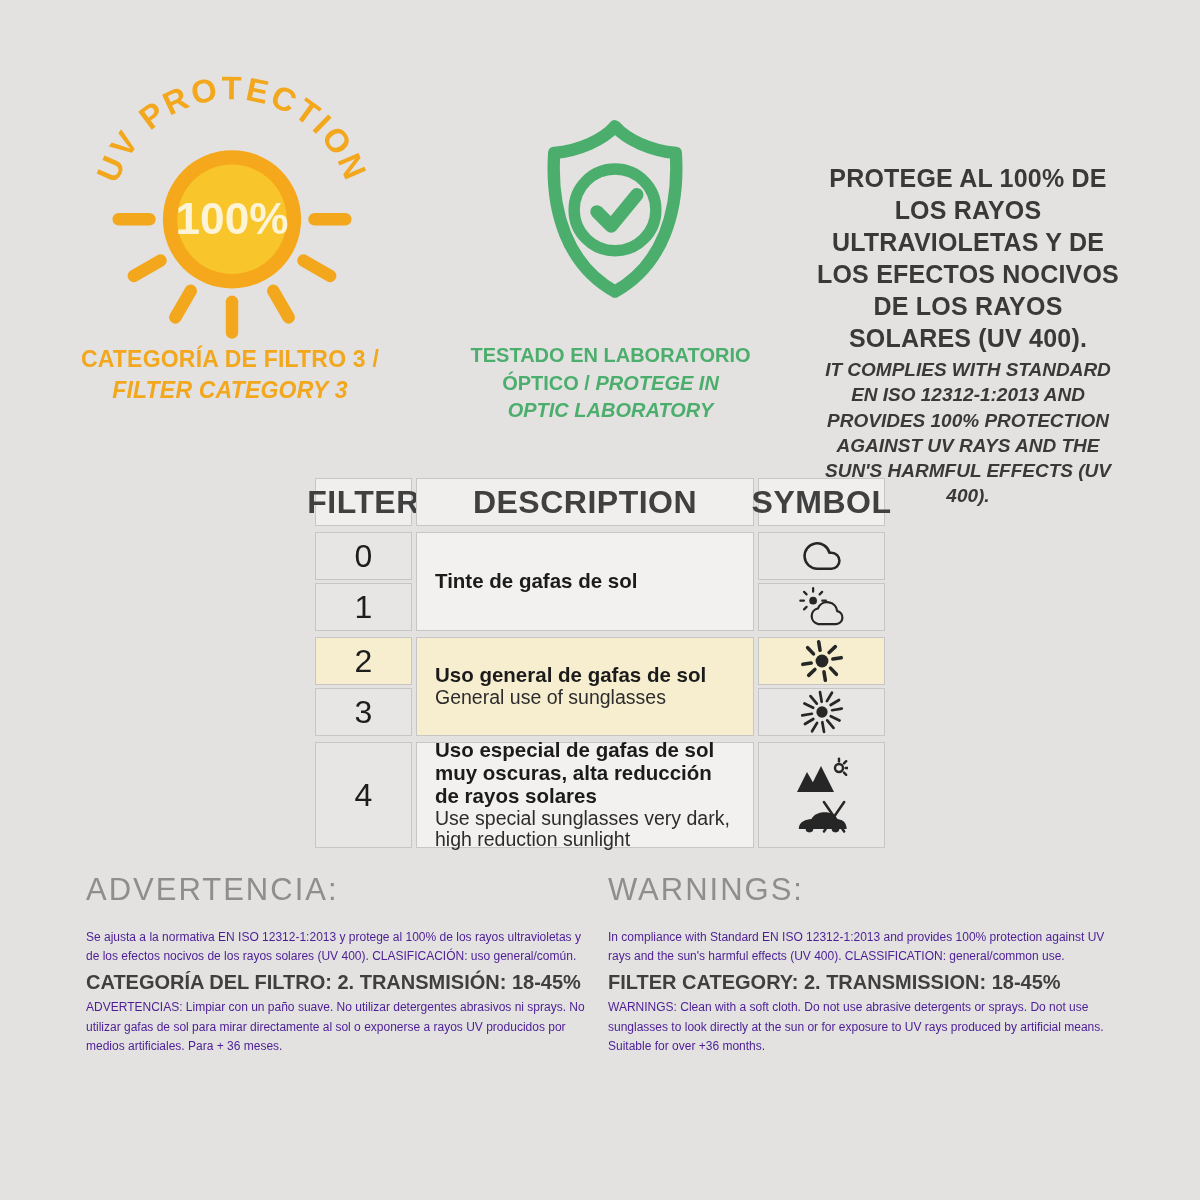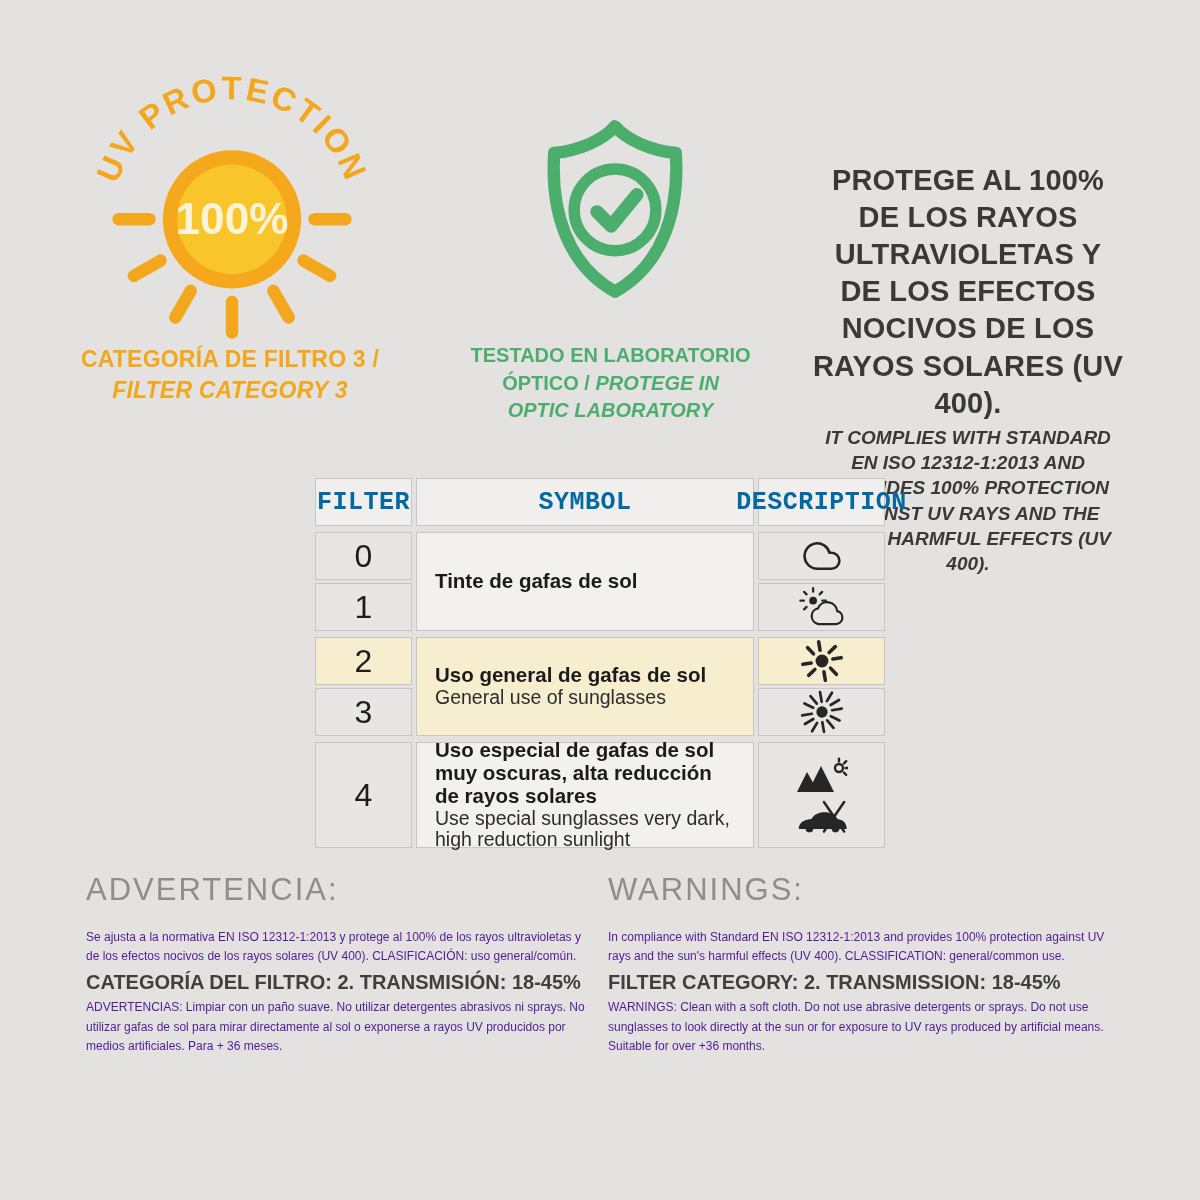--- a/index.html
+++ b/index.html
@@ -16,33 +16,33 @@
   .uv-caption { left:60px; top:344px; width:340px; text-align:center;
     color:#f2a71d; font-weight:bold; font-size:23px; line-height:1.35; letter-spacing:.2px; }
   .uv-caption .it { font-style:italic; }
 
   .shield-svg { left:520px; top:108px; width:190px; height:200px; }
   .lab-caption { left:448px; top:342px; width:325px; text-align:center;
     color:#4cae6c; font-weight:bold; font-size:20px; line-height:1.38; }
   .lab-caption .it { font-style:italic; }
 
   .protect { left:812px; top:162px; width:312px; text-align:center; color:#3a3938; }
-  .protect .es { font-weight:bold; font-size:29px; line-height:1.28; letter-spacing:.2px; }
+  .protect .es { font-weight:bold; font-size:25px; line-height:1.28; letter-spacing:.2px; }
   .protect .en { font-weight:bold; font-style:italic; font-size:19px; line-height:1.33; margin-top:3px; }
 
   
   .tbl { left:315px; top:478px; width:570px; }
   .trow, .tgroup { display:grid; grid-template-columns:97px 338px 127px; column-gap:4px; }
   .thead { grid-auto-rows:48px; }
   .tgroup { row-gap:3px; margin-top:6px; }
   .g12 { grid-auto-rows:48px; }
   .g3  { grid-auto-rows:106px; }
   .cell { border:1px solid #c7c6c5; }
   .hcell { background:#f0efee; display:flex; align-items:center; justify-content:center;
-    font-size:25px; font-weight:bold; color:#0369a1; letter-spacing:.5px;font-family:Liberation Mono, monospace; }
+    font-size:32px; font-weight:bold; color:#404040; letter-spacing:.5px; }
   .fcell { background:#e7e6e5; display:flex; align-items:center; justify-content:center;
     font-size:32px; color:#1d1d1d; }
   .scell { background:#e7e6e5; display:flex; align-items:center; justify-content:center;
     color:#262626; flex-direction:column; gap:5px; }
   .dcell { background:#f2f1f0; display:flex; flex-direction:column; justify-content:center;
     padding:6px 18px 6px 18px; }
   .dcell .p { font-weight:bold; font-size:20.5px; color:#1b1b1b; line-height:1.12; }
   .dcell .s { font-size:19.5px; color:#2c2c2c; line-height:1.12; }
   .span2 { grid-row:span 2; }
   .c1 { grid-column:1; } .c2 { grid-column:2; } .c3 { grid-column:3; }
@@ -98,22 +98,22 @@
   </div>
 
   <div class="abs protect">
     <div class="es">PROTEGE AL 100% DE LOS RAYOS ULTRAVIOLETAS Y DE LOS EFECTOS NOCIVOS DE LOS RAYOS SOLARES (UV 400).</div>
     <div class="en">IT COMPLIES WITH STANDARD EN ISO 12312-1:2013 AND PROVIDES 100% PROTECTION AGAINST UV RAYS AND THE SUN'S HARMFUL EFFECTS (UV 400).</div>
   </div>
 
   <div class="abs tbl">
     <div class="trow thead">
       <div class="cell hcell">FILTER</div>
+      <div class="cell hcell">DESCRIPTION</div>
       <div class="cell hcell">SYMBOL</div>
-      <div class="cell hcell">DESCRIPTION</div>
     </div>
 
     <div class="tgroup g12">
       <div class="cell fcell c1">0</div>
       <div class="cell dcell c2 span2">
         <div class="p">Tinte de gafas de sol</div>
       </div>
       <div class="cell scell c3">
         <svg class="icon" width="46" height="38" viewBox="0 0 24 24">
           <path d="M18 10h-1.26A8 8 0 1 0 9 20h9a5 5 0 0 0 0-10z" fill="none" stroke="#262626" stroke-width="1.6" stroke-linejoin="round"></path>

